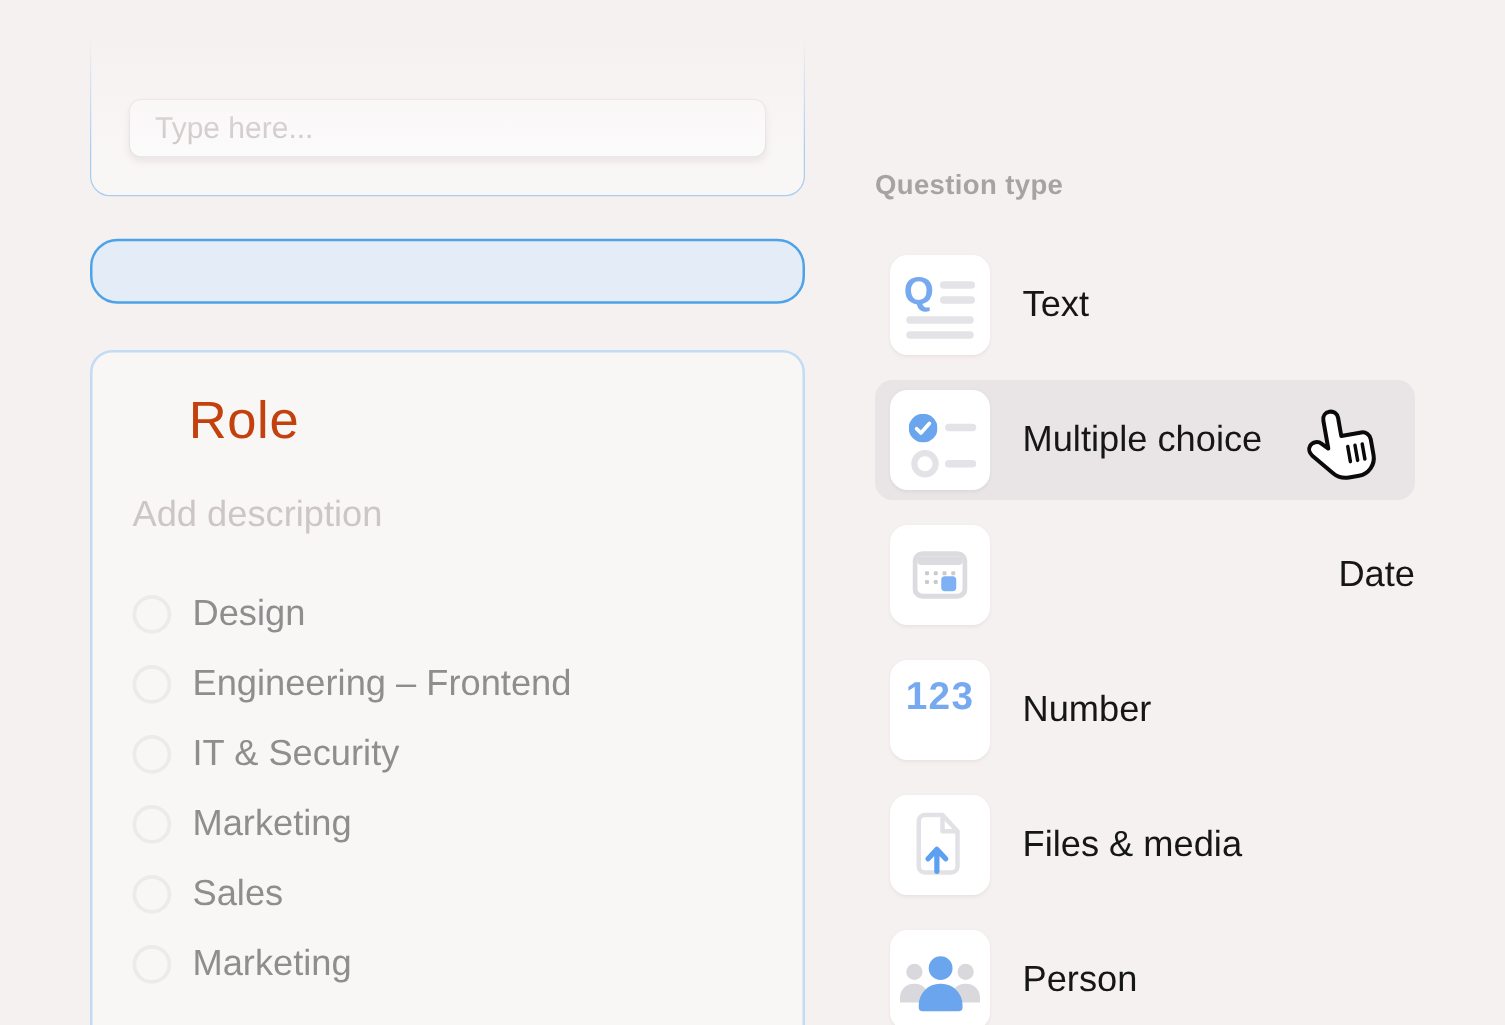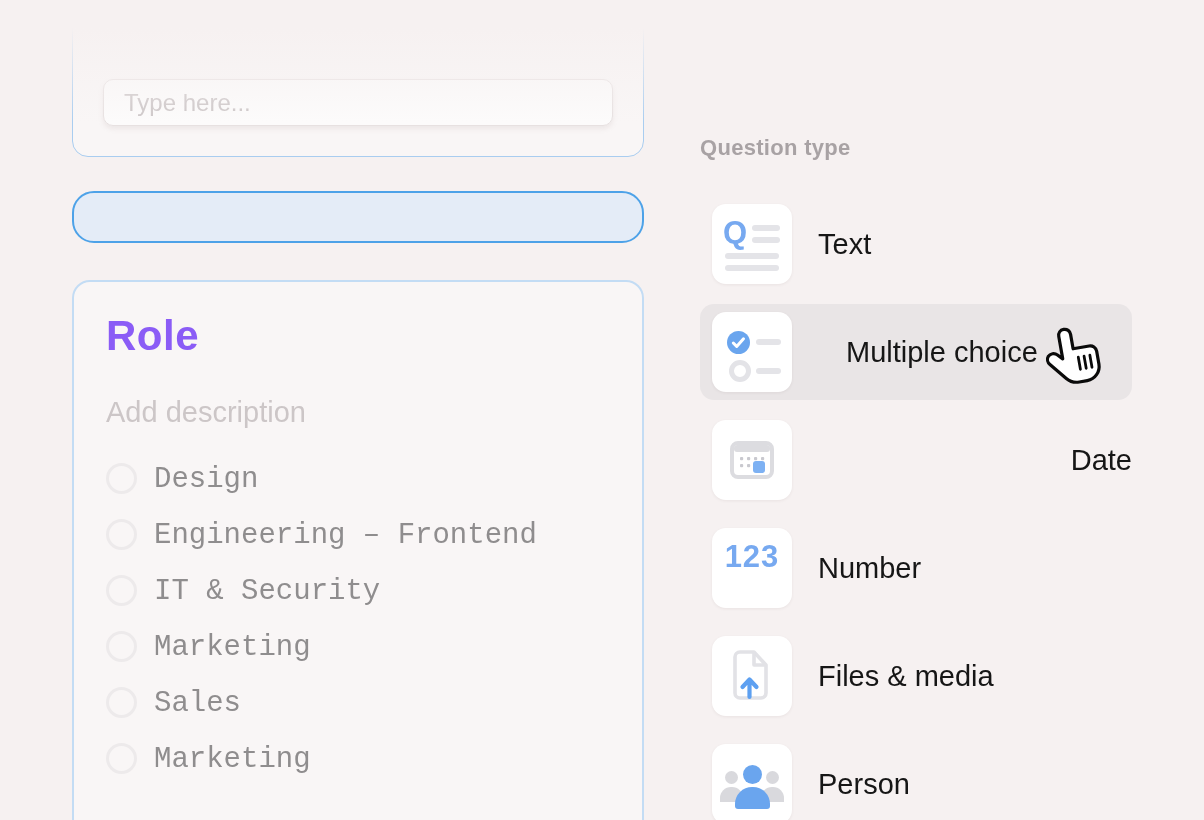--- a/index.html
+++ b/index.html
@@ -34,43 +34,43 @@
     border:2.5px solid #4da2e8; border-radius:22px;
     background:#e4ecf7;
   }
 
   .role-card {
     position:absolute; left:72px; top:280px; width:572px; height:580px;
     border:2px solid #c3dcf4; border-radius:18px;
     background:rgba(255,255,255,0.35);
     padding:30px 32px 0 32px;
   }
-  .role-title { font-size:42px; font-weight:700; color:#8b5cf6; letter-spacing:0.5px; }
+  .role-title { font-size:42px; font-weight:400; color:#c2410c; letter-spacing:0.5px;margin-left:45px; }
   .role-desc  { margin-top:36px; font-size:29px; color:#ccc6c7; }
   .opt-list { list-style:none; margin-top:34px; }
-  .opt { display:flex; align-items:flex-start; height:56px;font-family:Liberation Mono, monospace; }
+  .opt { display:flex; align-items:center; height:56px; }
   .radio {
     width:31px; height:31px; border-radius:50%;
     border:3px solid #edeaeb; flex:0 0 auto;
   }
   .opt-label { margin-left:17px; font-size:29px; color:#8f8d8e; }
 
   
   .qt-title {
     position:absolute; left:700px; top:135px;
     font-size:22px; font-weight:700; color:#a8a2a4; letter-spacing:0.3px;
   }
   .qt-row {
     position:absolute; left:700px; width:432px; height:96px;
     display:flex; align-items:center; padding-left:12px;
     border-radius:14px; cursor:pointer;
   }
   .qt-row.hovered { background:#e9e5e6; }
   .row-text   { top:196px; }
-  .row-choice { top:304px;gap:28px; }
+  .row-choice { top:304px; }
   .row-date   { top:412px;justify-content:space-between; }
   .row-number { top:520px; }
   .row-files  { top:628px; }
   .row-person { top:736px; }
 
   .tile {
     position:relative; width:80px; height:80px; flex:0 0 auto;
     background:#ffffff; border-radius:14px;
     box-shadow:0 1px 3px rgba(90,70,70,0.08);
   }

